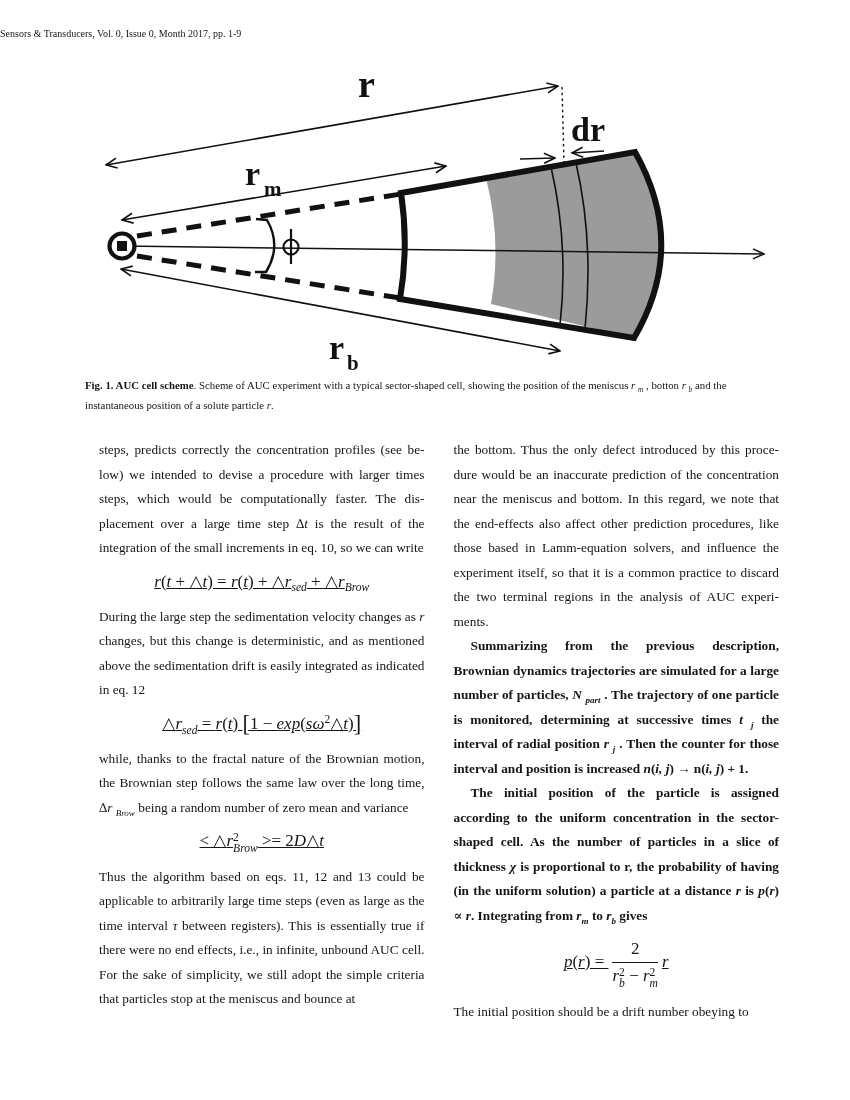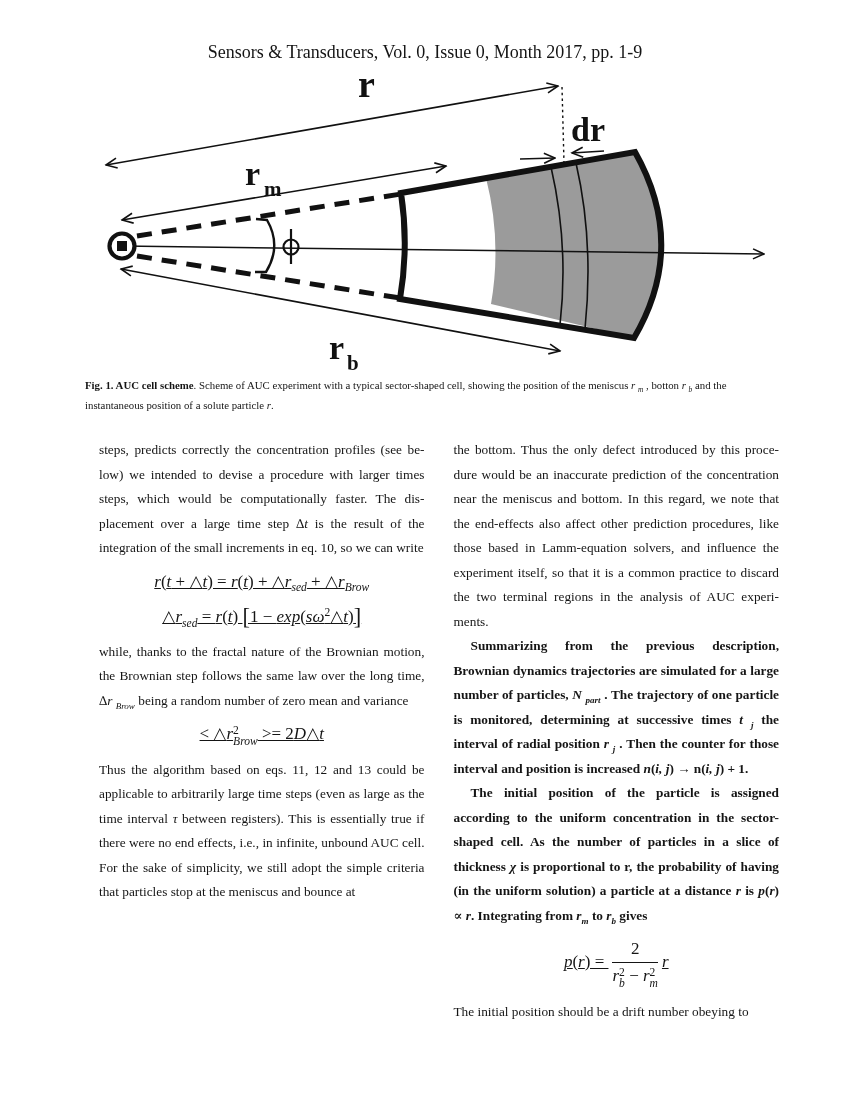--- a/index.html
+++ b/index.html
@@ -1,21 +1,21 @@
 <!DOCTYPE html>
 <html><head>
 <meta charset="utf-8">
 <style>
   html,body{margin:0;padding:0;}
   body{
     width:850px;height:1100px;position:relative;overflow:hidden;
     background:#ffffff;color:#151515;
     font-family:"Liberation Serif","DejaVu Serif",serif;
   }
-  .header{position:absolute;top:42px;left:0;right:0;text-align:center;font-size:18px;}
+  .header{position:absolute;top:28px;left:0;right:0;font-size:10px;}
   svg.fig{position:absolute;top:60px;left:0;}
   svg text.lbl{font-family:"Liberation Serif","DejaVu Serif",serif;font-weight:bold;font-size:34px;fill:#111;}
   svg text.biglbl{font-size:38px;}
   svg text.sublbl{font-size:21px;}
   .caption{position:absolute;top:376px;left:85px;width:680px;
     font-size:10.8px;line-height:1.85;}
   .columns{position:absolute;top:438px;left:99px;width:680px;display:flex;gap:29px;}
   .col{width:330px;font-size:13.3px;line-height:24.5px;}
   .col p{margin:0;text-align:justify;hyphens:manual;}
   .col p.indent{text-indent:17px;font-weight:bold;}
@@ -78,20 +78,21 @@
   <text class="lbl" x="329" y="359">r</text>
   <text class="lbl sublbl" x="347" y="370">b</text>
 </svg>
 
 <div class="caption"><b>Fig. 1. AUC cell scheme</b><span>. Scheme of AUC experiment with a typical sector-shaped cell, showing the position of the meniscus <i>r</i>&nbsp;<sub><i>m</i></sub> , botton <i>r</i>&nbsp;<sub><i>b</i></sub> and the instantaneous position of a solute particle <i>r</i>.</span></div>
 
 <div class="columns">
   <div class="col">
     <p>steps, predicts correctly the concentration profiles (see be­low) we intended to devise a procedure with larger times steps, which would be computationally faster.  The dis­placement over a large time step ∆<i>t</i> is the result of the integration of the small increments in eq. 10, so we can write</p>
     <div class="eq"><i>r</i>(<i>t</i> + △<i>t</i>) = <i>r</i>(<i>t</i>) + △<i>r</i><sub><i>sed</i></sub> + △<i>r</i><sub><i>Brow</i></sub></div>
+    <p>During the large step the sedimentation velocity changes as <i>r</i> changes, but this change is deterministic, and as men­tioned above the sedimentation drift is easily integrated as indicated in eq. 12</p>
     <div class="eq">△<i>r</i><sub><i>sed</i></sub> = <i>r</i>(<i>t</i>) <span class="br">[</span>1 − <i>exp</i>(<i>sω</i><sup>2</sup>△<i>t</i>)<span class="br">]</span></div>
     <p>while, thanks to the fractal nature of the Brownian motion, the Brownian step follows the same law over the long time, ∆<i>r</i>&nbsp;<sub><i>Brow</i></sub> being a random number of zero mean and variance</p>
     <div class="eq">&lt; △<i>r</i><span class="stk"><span>2</span><span><i>Brow</i></span></span> &gt;= 2<i>D</i>△<i>t</i></div>
     <p>Thus the algorithm based on eqs.  11, 12 and 13 could be applicable to arbitrarily large time steps (even as large as the time interval <i>τ</i> between registers).  This is essentially true if there were no end effects, i.e., in infinite, unbound AUC cell. For the sake of simplicity, we still adopt the sim­ple criteria that particles stop at the meniscus and bounce at</p>
   </div>
   <div class="col">
     <p>the bottom. Thus the only defect introduced by this proce­dure would be an inaccurate prediction of the concentration near the meniscus and bottom. In this regard, we note that the end-effects also affect other prediction procedures, like those based in Lamm-equation solvers, and influence the experiment itself, so that it is a common practice to discard the two terminal regions in the analysis of AUC experi­ments.</p>
     <p class="indent">Summarizing from the previous description, Brownian dynamics trajectories are simulated for a large number of particles, <i>N</i>&nbsp;<sub><i>part</i></sub> .  The trajectory of one particle is moni­tored, determining at successive times <i>t</i>&nbsp;<sub><i>j</i></sub> the interval of ra­dial position <i>r</i>&nbsp;<sub><i>j</i></sub> .  Then the counter for those interval and position is increased <i>n</i>(<i>i, j</i>) → n(<i>i, j</i>) + 1.</p>
     <p class="indent">The initial position of the particle is assigned according to the uniform concentration in the sector-shaped cell.  As the number of particles in a slice of thickness <i>χ</i> is propor­tional to r, the probability of having (in the uniform solu­tion) a particle at a distance <i>r</i> is <i>p</i>(<i>r</i>) ∝ <i>r</i>. Integrating from <i>r<sub>m</sub></i> to <i>r<sub>b</sub></i> gives</p>
     <div class="eq"><i>p</i>(<i>r</i>) = <span class="frac"><span class="num">2</span><span class="den"><i>r</i><span class="stk"><span>2</span><span><i>b</i></span></span> − <i>r</i><span class="stk"><span>2</span><span><i>m</i></span></span></span></span><i>r</i></div>

